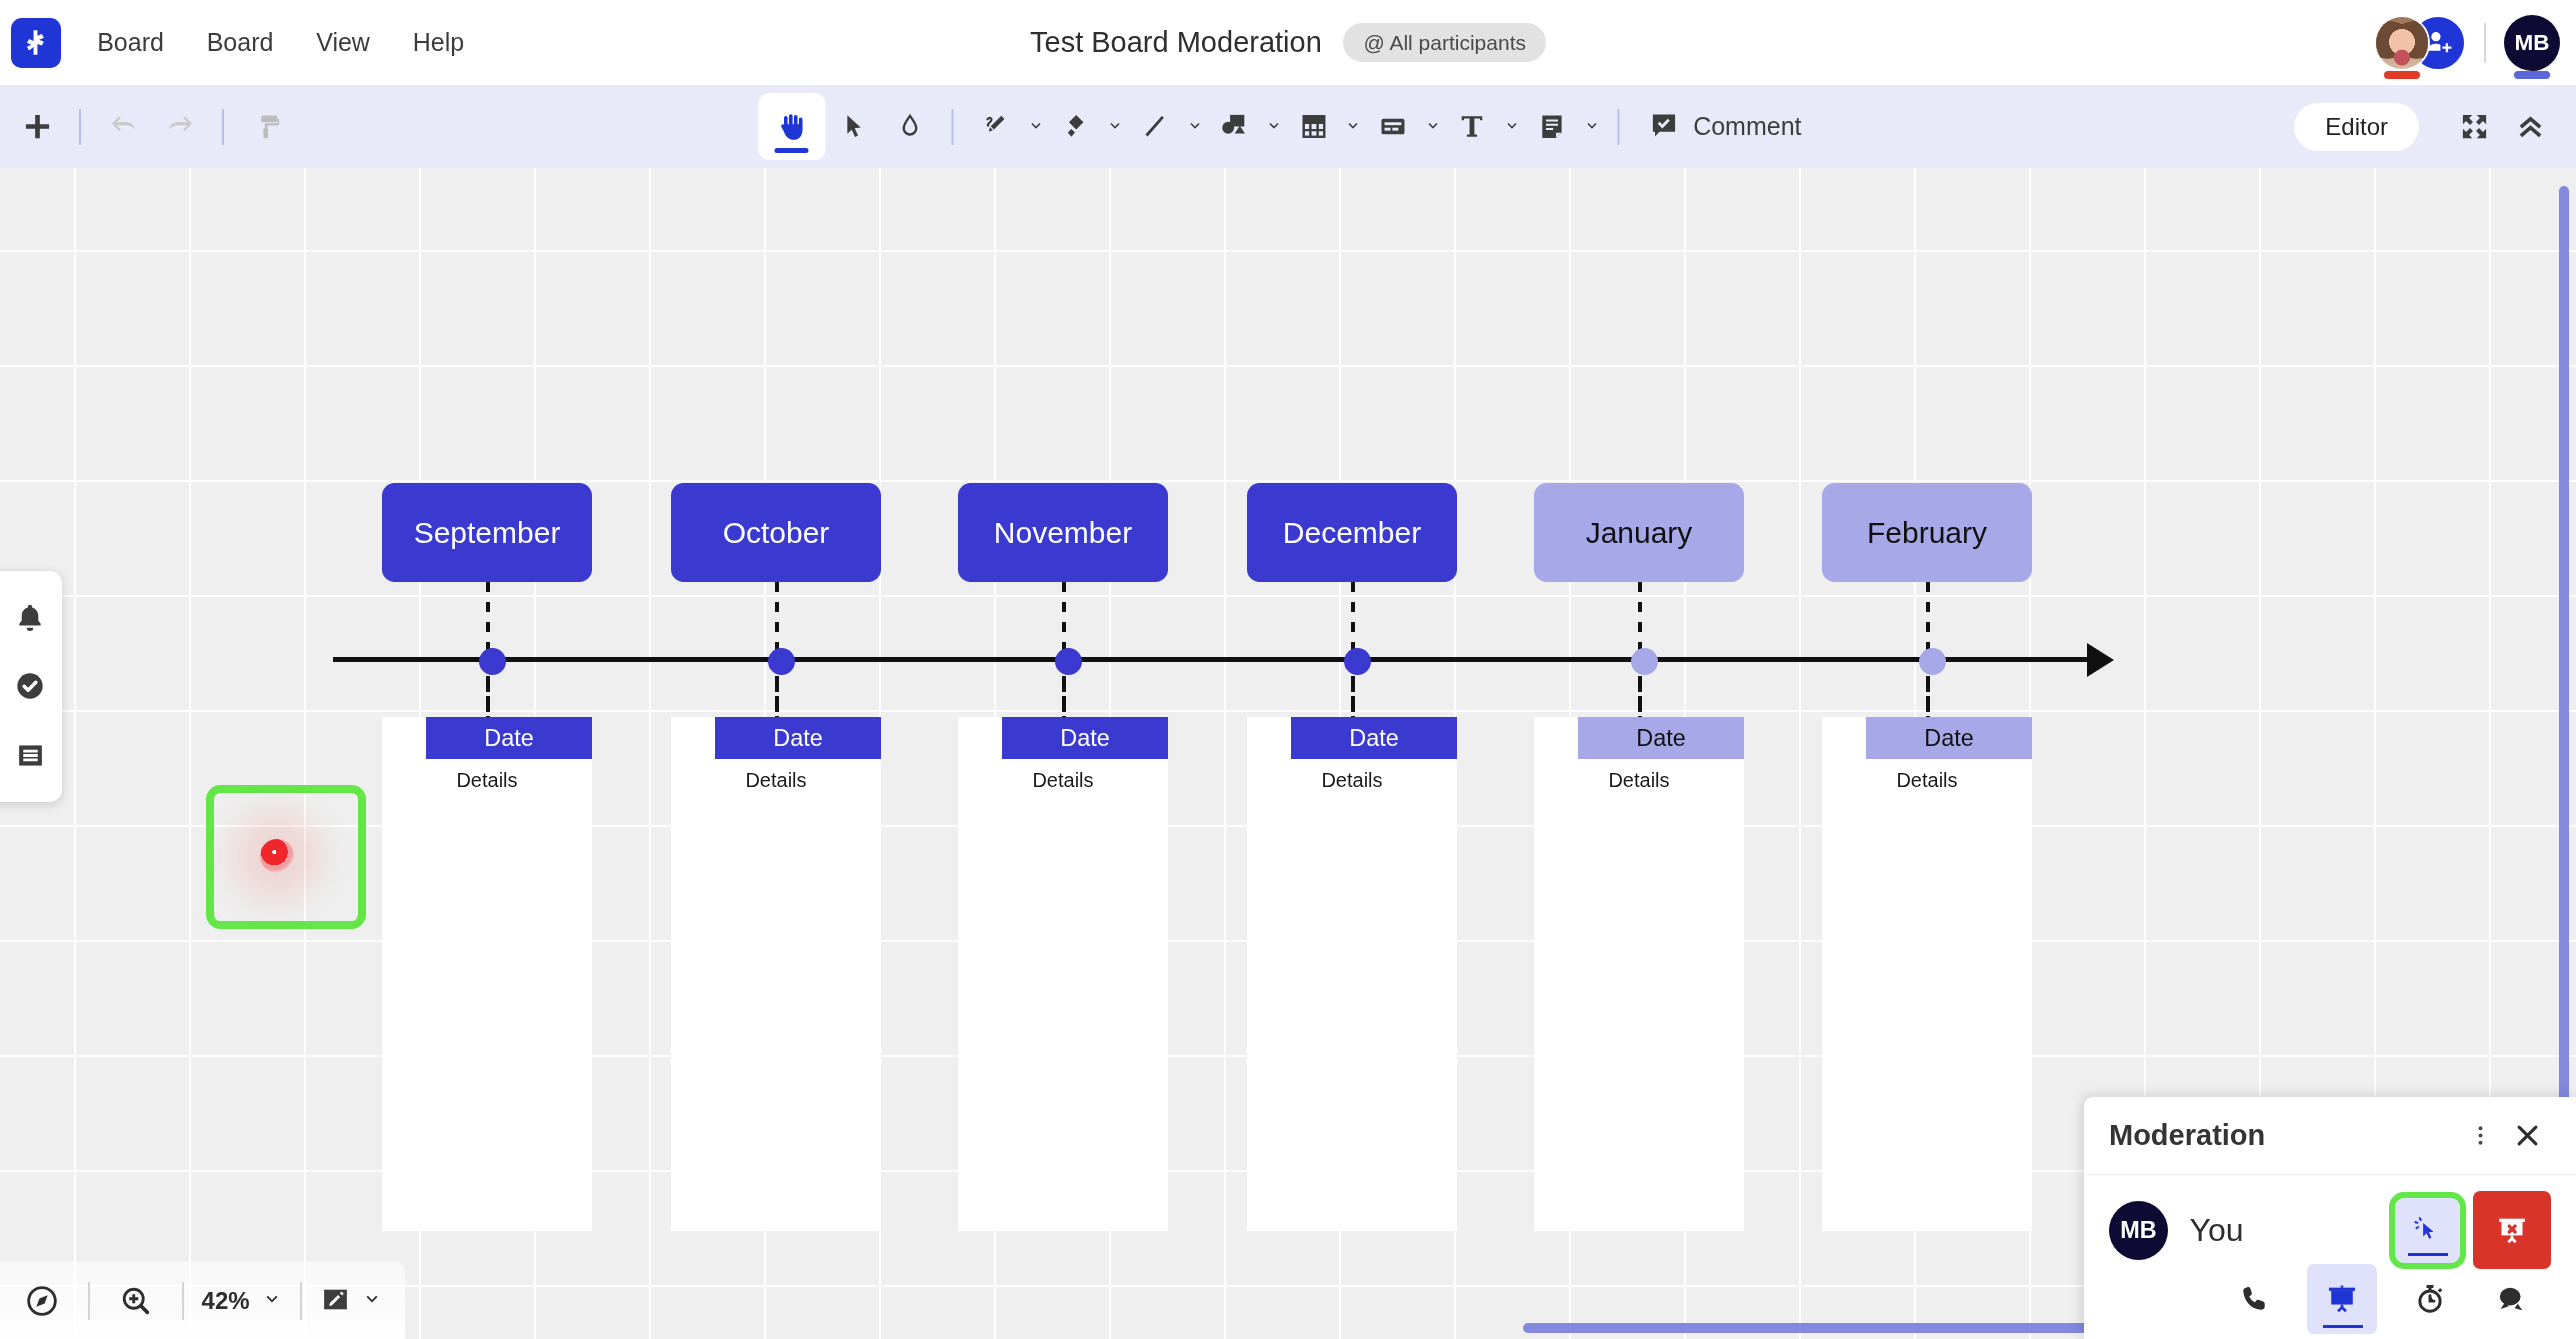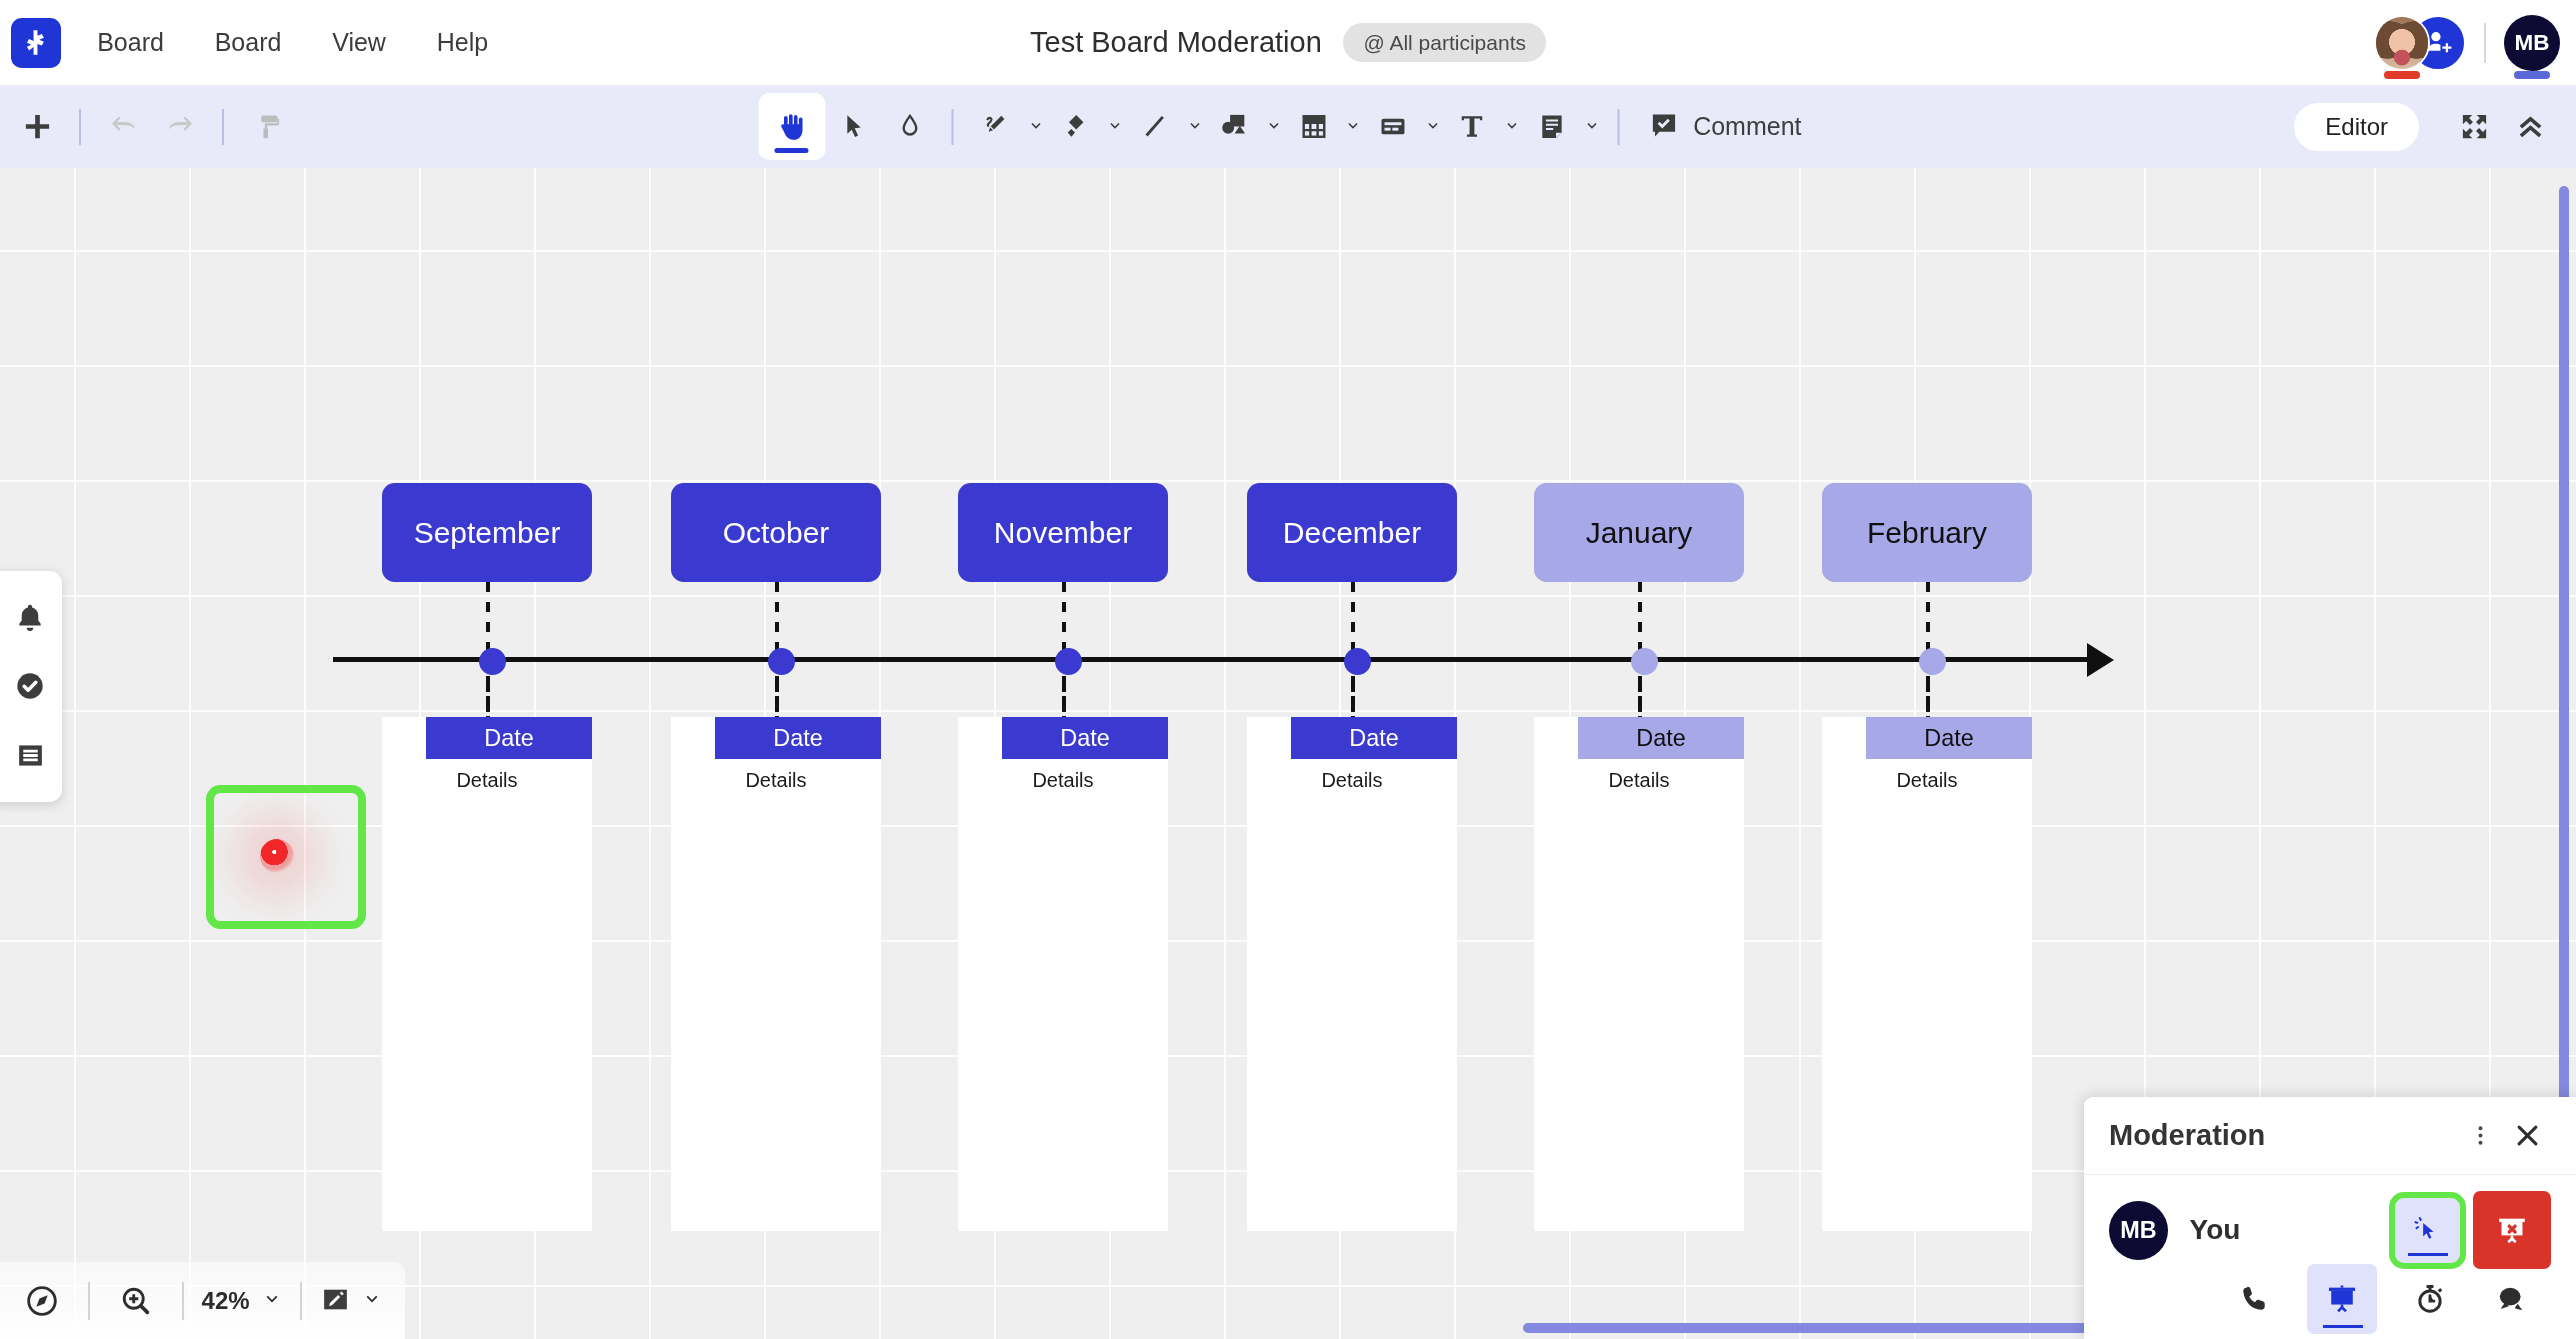--- a/index.html
+++ b/index.html
@@ -14,21 +14,21 @@
   
   .topbar {
     position: absolute; left: 0; top: 0; width: 2576px; height: 85px;
     background: #ffffff; display: flex; align-items: center;
   }
   .logo {
     width: 50px; height: 50px; margin-left: 10.8px; border-radius: 10.8px;
     background: #1f35d6; display: flex; align-items: center; justify-content: center;
     flex: none;
   }
-  .menu { display: flex; align-items: center; margin-left: 31px; gap: 40px; }
+  .menu { display: flex; align-items: center; margin-left: 31px; gap: 32px; }
   .menu-item {
     font-size: 25px; color: #3c3c3c; padding: 5.4px 5.4px; cursor: pointer;
     white-space: nowrap;
   }
 
   .title-wrap {
     position: absolute; left: 50%; transform: translateX(-50%);
     top: 0; height: 85px; display: flex; align-items: center; gap: 21.6px;
   }
   .board-title { font-size: 29px; color: #2e2e2e; white-space: nowrap; }
@@ -201,21 +201,21 @@
     height: 78px; display: flex; align-items: center; padding: 0 25px;
     border-bottom: 1.8px solid #eeeeee;
   }
   .mod-title { font-size: 29px; font-weight: bold; color: #343434; flex: 1; }
   .mod-ico { width: 47px; height: 47px; display: flex; align-items: center; justify-content: center; cursor: pointer; border-radius: 7.2px; }
   .mod-row { display: flex; align-items: center; padding: 16px 25px 0 25px; }
   .mod-ava {
     width: 59px; height: 59px; border-radius: 50%; background: #0d0b33; color: #fff;
     font-size: 23.4px; font-weight: bold; display: flex; align-items: center; justify-content: center;
   }
-  .mod-you { font-size: 28px; font-weight: bold; color: #2e2e2e; margin-left: 21.6px; flex: 1; }
+  .mod-you { font-size: 32px; font-weight: normal; color: #2e2e2e; margin-left: 21.6px; flex: 1; }
   .mod-act-pointer {
     width: 65px; height: 65px; border-radius: 9px; background: #dfe2fa;
     outline: 6.3px solid #63e647; position: relative;
     display: flex; align-items: center; justify-content: center; cursor: pointer;
     margin-right: 12.6px;
   }
   .mod-act-pointer::after {
     content: ""; position: absolute; bottom: 6.3px; left: 12.6px; width: 40px; height: 3.6px; background: #1f35d6;
   }
   .mod-act-red {

